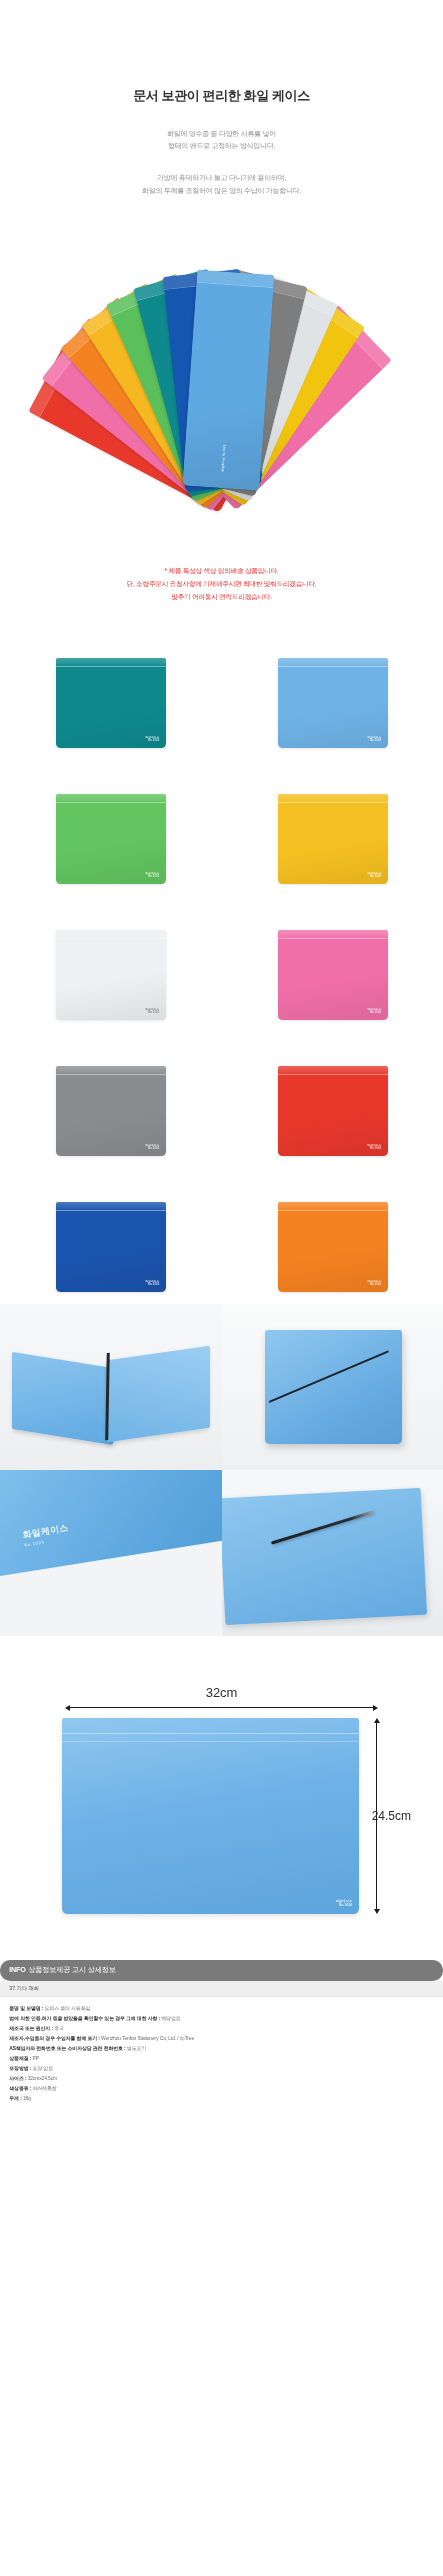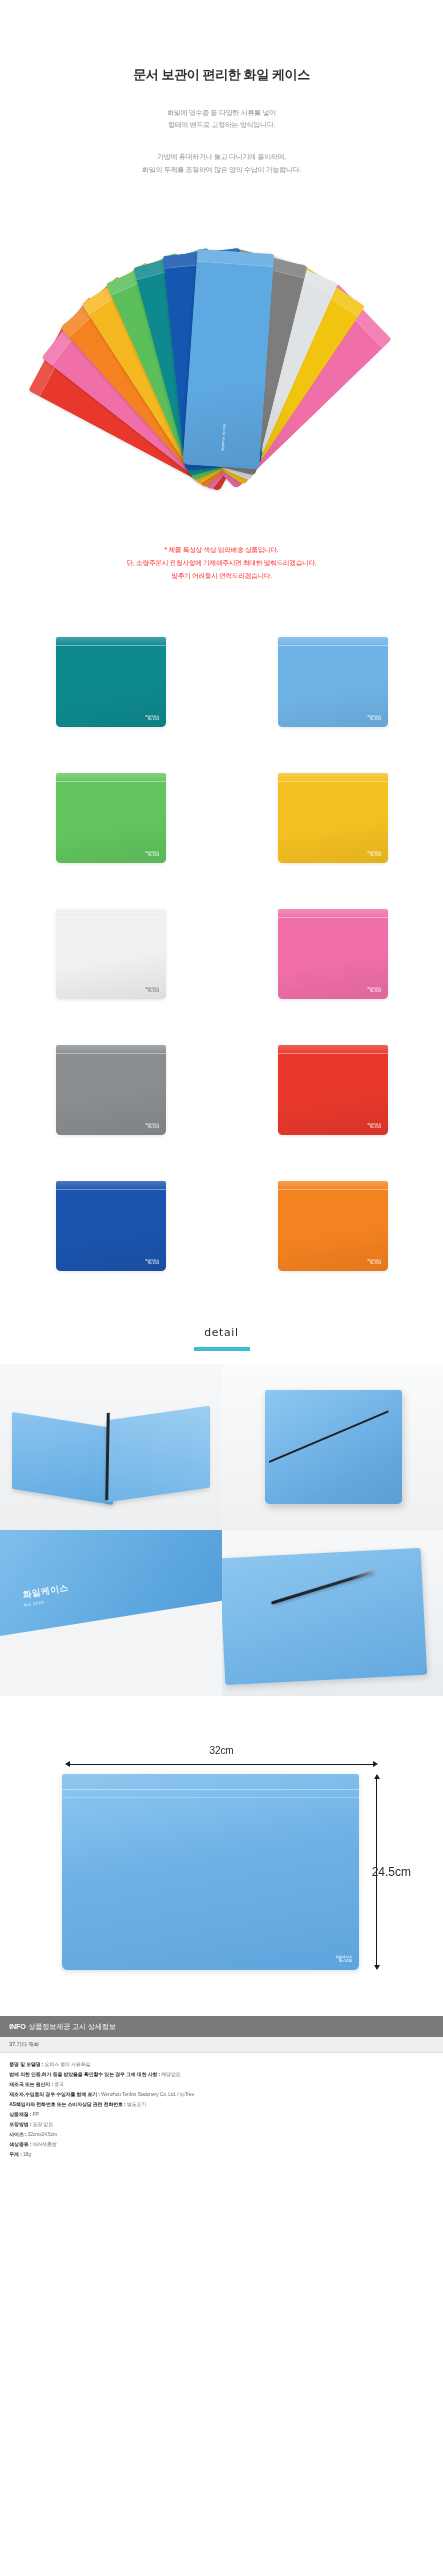--- a/index.html
+++ b/index.html
@@ -3,21 +3,21 @@
 <meta charset="utf-8">
 <title>문서 보관이 편리한 화일 케이스</title>
 <style>
   * { box-sizing: border-box; margin: 0; padding: 0; }
   html, body {
     width: 443px;
     background: #ffffff;
     font-family: "Liberation Sans", "DejaVu Sans", sans-serif;
     -webkit-font-smoothing: antialiased;
   }
-  .page { width: 443px; position: relative; overflow: hidden; }
+  .page { width: 443px; position: relative; overflow: hidden; margin-top: 21px; }
 
   
   .hero-head { padding: 66px 0 0 0; text-align: center; }
   .hero-title {
     font-size: 13px;
     font-weight: 700;
     color: #2f2f2f;
     letter-spacing: -0.4px;
     line-height: 1.35;
   }
@@ -255,21 +255,21 @@
     padding: 49px 0 46px 0;
     width: 443px;
   }
   .dim-canvas {
     position: relative;
     width: 319px;
     margin: 0 auto;
   }
   .dim-label-w {
     text-align: center;
-    font-size: 10px;
+    font-size: 13px;
     color: #2d2d2d;
     letter-spacing: -0.1px;
     margin-bottom: 4.6px;
   }
   .arrow-h {
     position: relative;
     height: 7.2px;
     margin: 0 3.1px 6.2px 3.1px;
   }
   .arrow-h .line {
@@ -337,20 +337,21 @@
   }
 
   
   .info-wrap { width: 443px; padding: 0 0 13.4px 0; }
   .info-bar {
     background: #7a7a7a;
     color: #ffffff;
     padding: 5.7px 9.3px;
     font-size: 7.2px;
     letter-spacing: -0.2px;
+    border-radius: 10px;
   }
   .info-bar b { font-weight: 700; margin-right: 2.6px; }
   .info-cat {
     background: #efefef;
     color: #4a4a4a;
     padding: 4.1px 9.3px;
     font-size: 5.4px;
     letter-spacing: -0.1px;
     border-bottom: 0.5px solid #e2e2e2;
   }
@@ -498,24 +499,20 @@
         </div>
       </div>
       <div class="swatch-cell">
         <div class="swatch" style="background: linear-gradient(170deg, rgb(245, 130, 32) 0%, rgb(245, 130, 32) 55%, rgba(0, 0, 0, 0.08) 100%) rgb(245, 130, 32);">
           <span class="sheen"></span>
           <div class="logo"><span>화일케이스</span><br><span>No.1026</span></div>
         </div>
       </div>
     </div>
 
-  <div class="detail-head">
-    <div class="detail-word">detail</div>
-    <span class="detail-rule"></span>
-  </div>
 
   <div class="photo-grid">
 
     <div class="photo p1">
       <div class="inner">
         <div class="sheet-l"></div>
         <div class="sheet-r"></div>
         <div class="band"></div>
       </div>
     </div>

